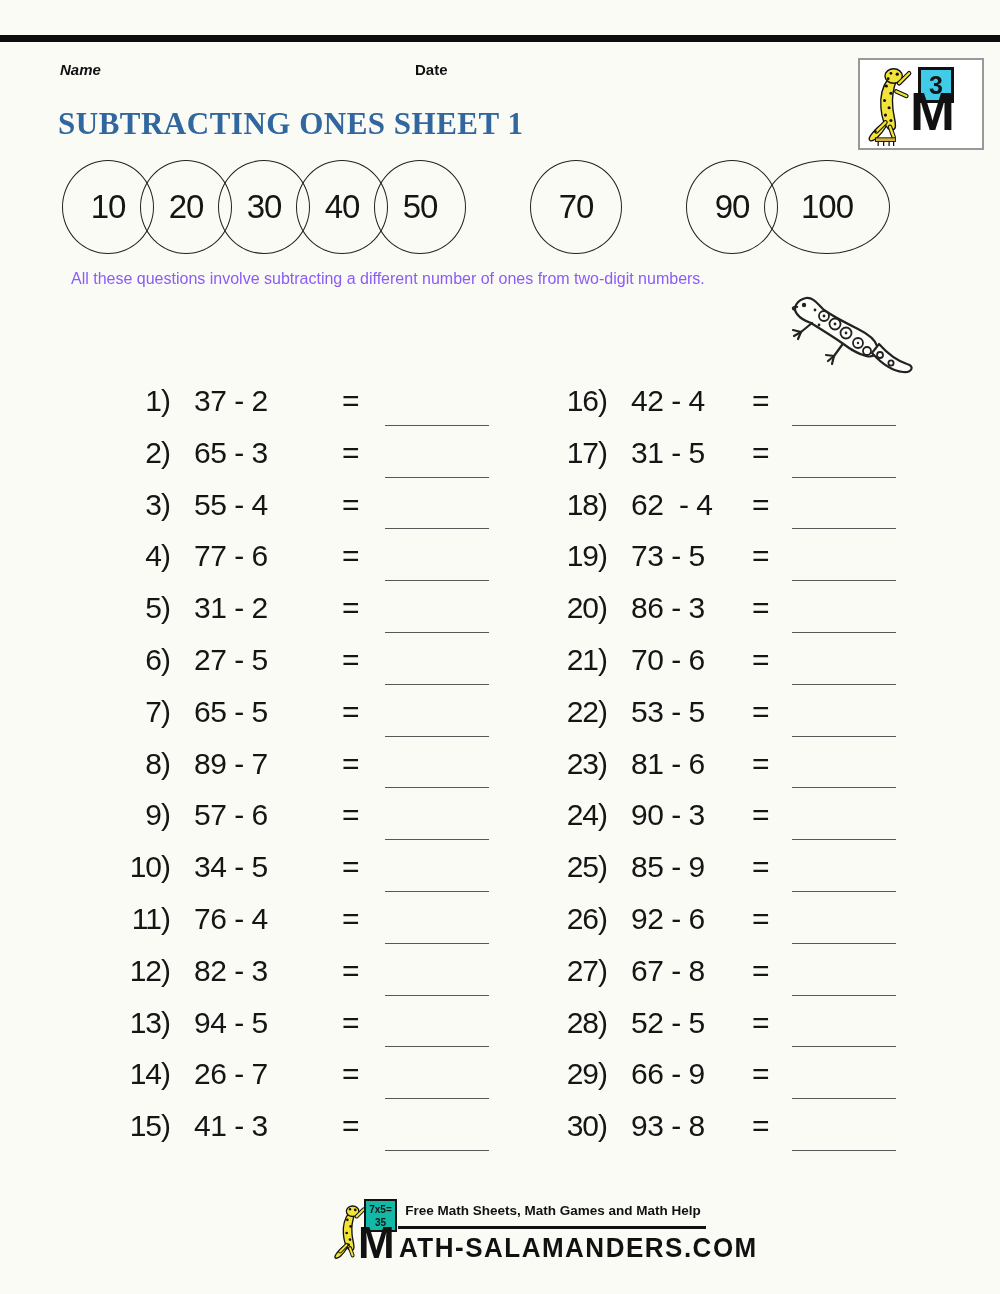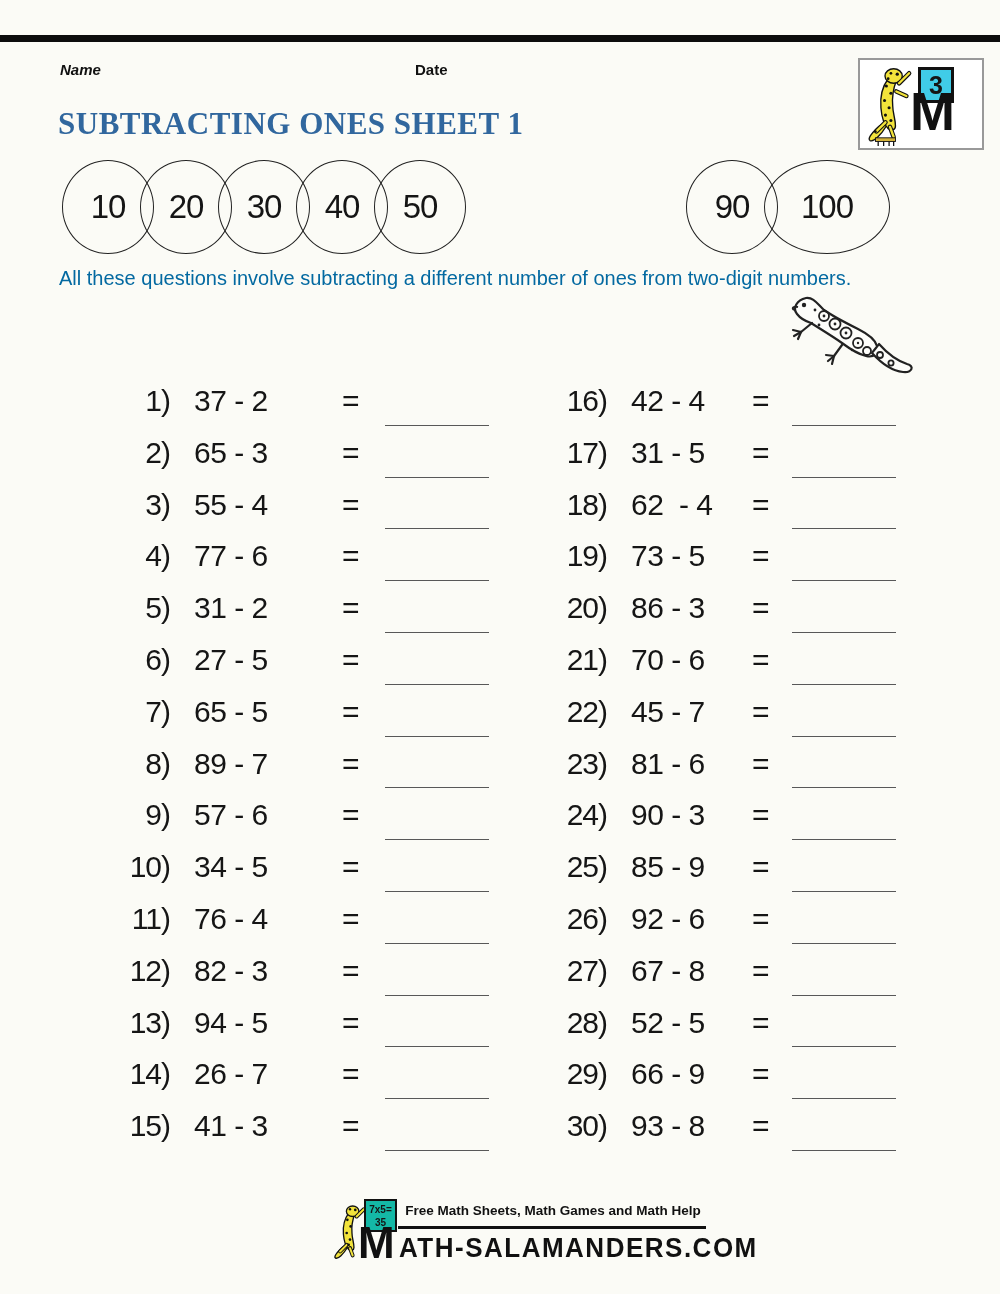--- a/index.html
+++ b/index.html
@@ -52,22 +52,22 @@
   .number-track { position: absolute; left: 0; top: 160px; height: 94px; width: 1000px; }
   .oval {
     position: absolute; top: 0; height: 94px;
     border: 1.6px solid #222; border-radius: 50%;
     display: flex; align-items: center; justify-content: center;
     background: transparent;
   }
   .oval-num { font-size: 33px; letter-spacing: -1px; }
 
   .instructions {
-    left: 59px; top: 257px; width: 888px;
-    font-size: 20px; line-height: 43px; color: #0369a1;
+    left: 71px; top: 257px; width: 888px;
+    font-size: 16px; line-height: 43px; color: #8b5cf6;
   }
 
   
   .gecko { left: 788px; top: 293px; }
 
   
   .problems-col { position: absolute; top: 378px; }
   #col-left  { left: 108px; width: 400px; }
   #col-right { left: 545px; width: 370px; }
   .problem-row { position: relative; height: 51.8px; font-size: 30px; }
@@ -152,20 +152,23 @@
     <span class="oval-num">20</span>
   </div>
     <div class="oval" style="left: 218px; width: 92px;">
     <span class="oval-num">30</span>
   </div>
     <div class="oval" style="left: 296px; width: 92px;">
     <span class="oval-num">40</span>
   </div>
     <div class="oval" style="left: 374px; width: 92px;">
     <span class="oval-num">50</span>
+  </div>
+    <div class="oval" style="left: 530px; width: 92px;">
+    <span class="oval-num">70</span>
   </div>
     <div class="oval" style="left: 686px; width: 92px;">
     <span class="oval-num">90</span>
   </div>
     <div class="oval" style="left: 764px; width: 126px;">
     <span class="oval-num">100</span>
   </div>
   </div>
 
 <div class="abs instructions">All these questions involve subtracting a different number of ones from two-digit numbers.</div>
@@ -329,21 +332,21 @@
     <span class="q-line"></span>
   </div>
     <div class="problem-row">
     <span class="q-num">21)</span>
     <span class="q-expr">70 - 6</span>
     <span class="q-eq">=</span>
     <span class="q-line"></span>
   </div>
     <div class="problem-row">
     <span class="q-num">22)</span>
-    <span class="q-expr">45 - 7</span>
+    <span class="q-expr">53 - 5</span>
     <span class="q-eq">=</span>
     <span class="q-line"></span>
   </div>
     <div class="problem-row">
     <span class="q-num">23)</span>
     <span class="q-expr">81 - 6</span>
     <span class="q-eq">=</span>
     <span class="q-line"></span>
   </div>
     <div class="problem-row">

